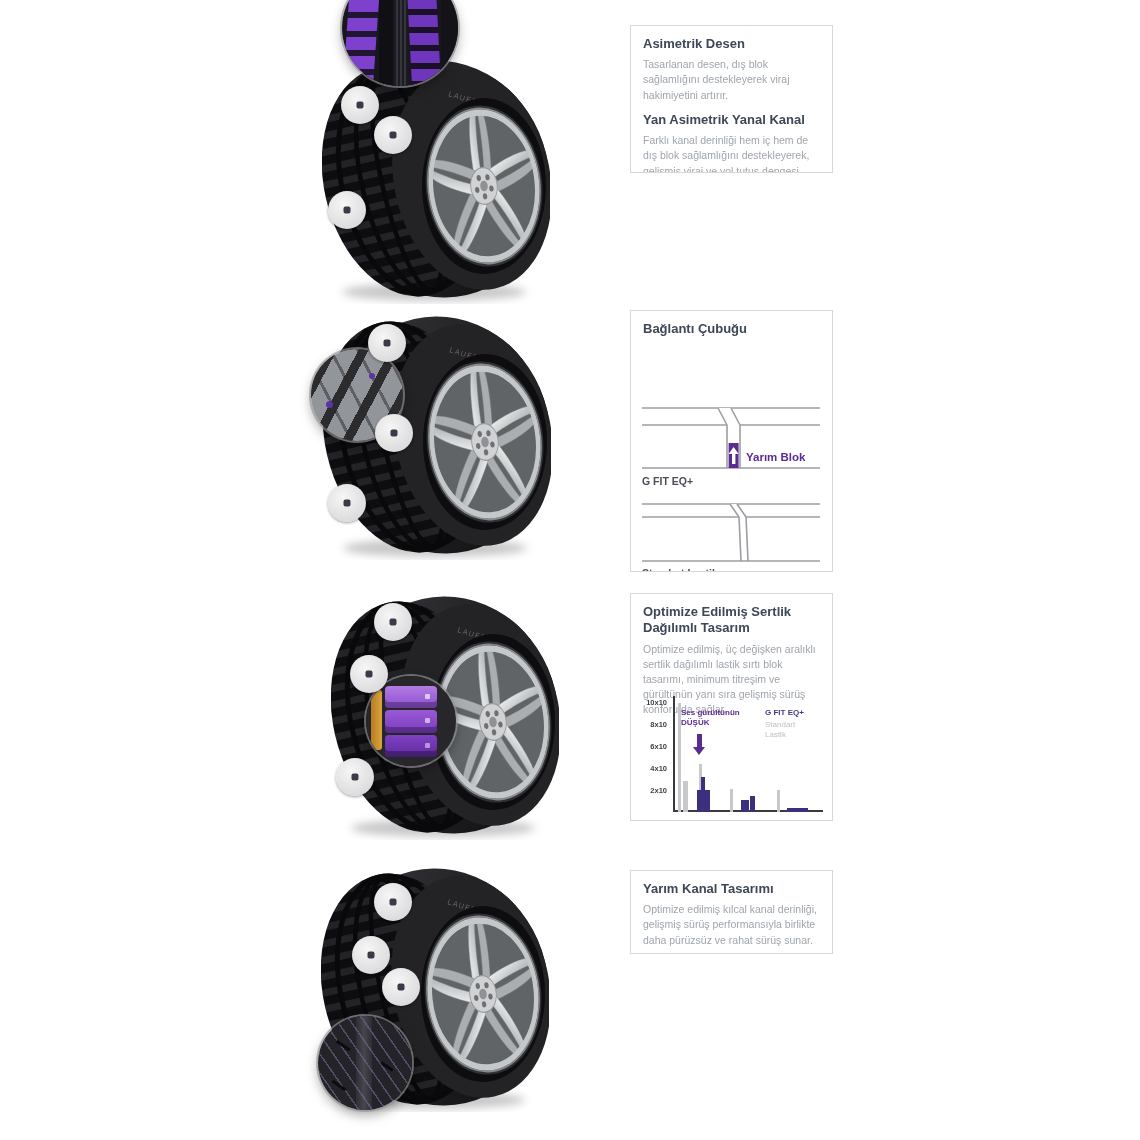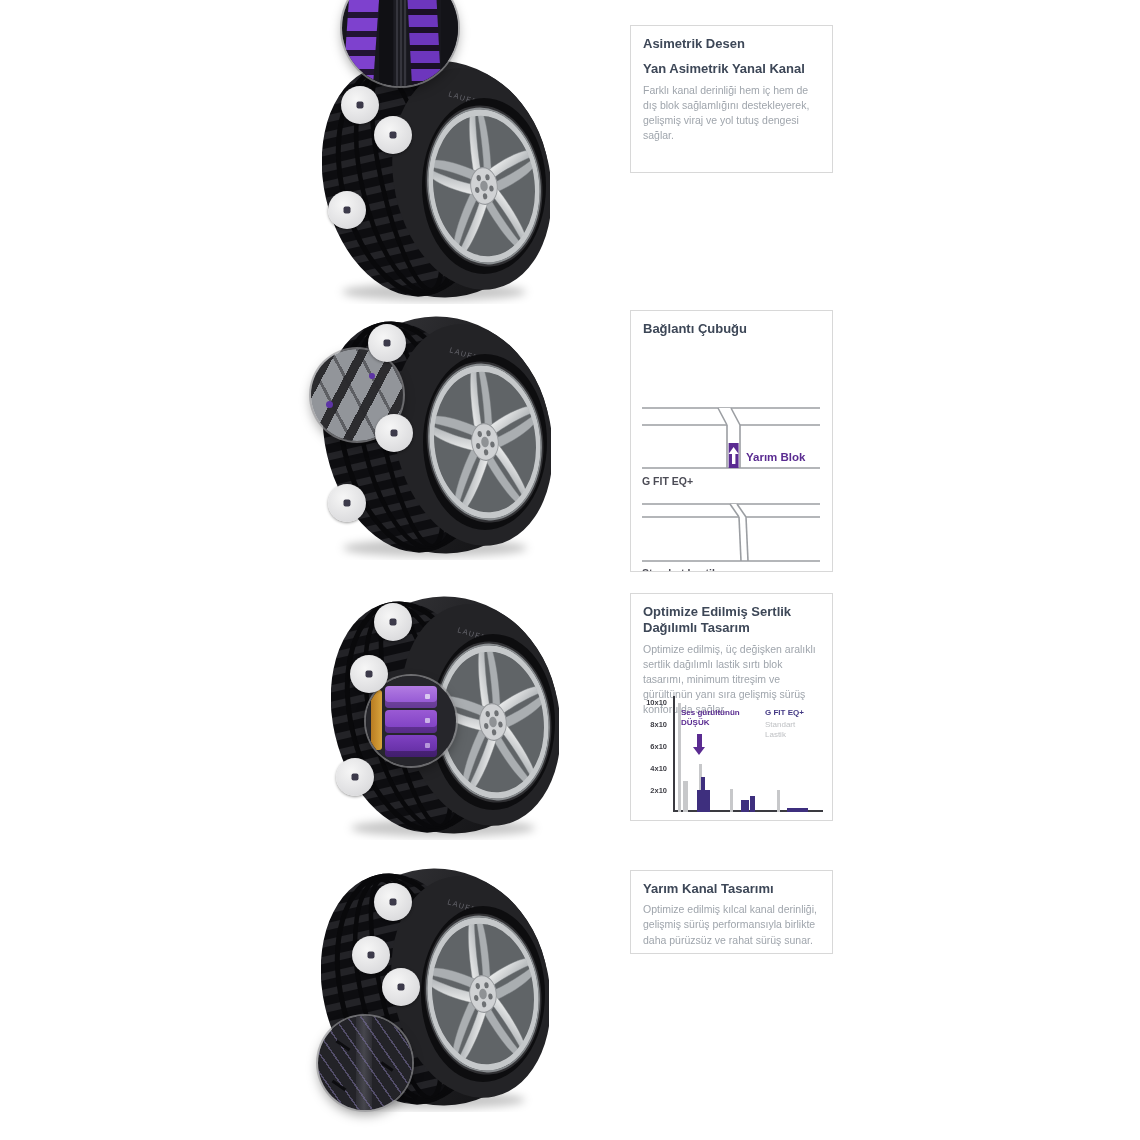--- a/index.html
+++ b/index.html
@@ -132,20 +132,21 @@
     <div style="position:absolute;top:-8px;bottom:-8px;left:58%;width:25%;background:repeating-linear-gradient(183deg,#6d36bd 0 12px,#1b1026 12px 18px);transform:rotate(-3deg)"></div>
     <div style="position:absolute;top:-8px;bottom:-8px;left:85%;width:15%;background:#131318"></div>
   </div>
         </div>
         <div class="hotspot" style="left: 38px; top: 47px;"></div>
         <div class="hotspot" style="left: 71px; top: 77px;"></div>
         <div class="hotspot" style="left: 25px; top: 152px;"></div>
       </div>
     <div class="card" style="left:630px;top:25px;width:203px;height:148px;">
       <h3>Asimetrik Desen</h3>
+      <p>Tasarlanan desen, dış blok sağlamlığını destekleyerek viraj hakimiyetini artırır.</p>
       <h3>Yan Asimetrik Yanal Kanal</h3>
       <p>Farklı kanal derinliği hem iç hem de dış blok sağlamlığını destekleyerek, gelişmiş viraj ve yol tutuş dengesi sağlar.</p>
     </div>
   </div>
 
   <div class="section" style="top:296px;height:294px;">
     <div class="tire-figure" style="left:323px;top:18px;">
         <svg viewBox="0 0 228 246" width="228" height="246">
   <defs>
     <linearGradient id="tg1" x1="0" y1="0" x2="1" y2="1">

